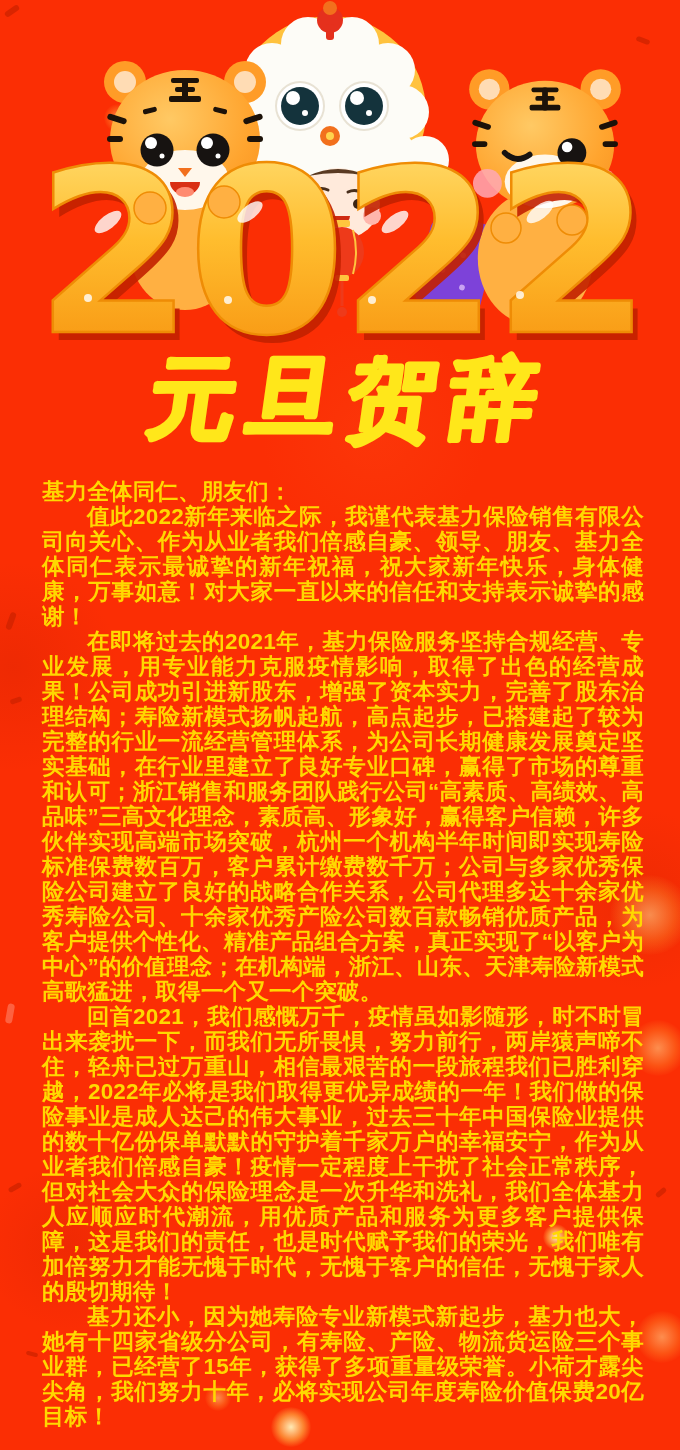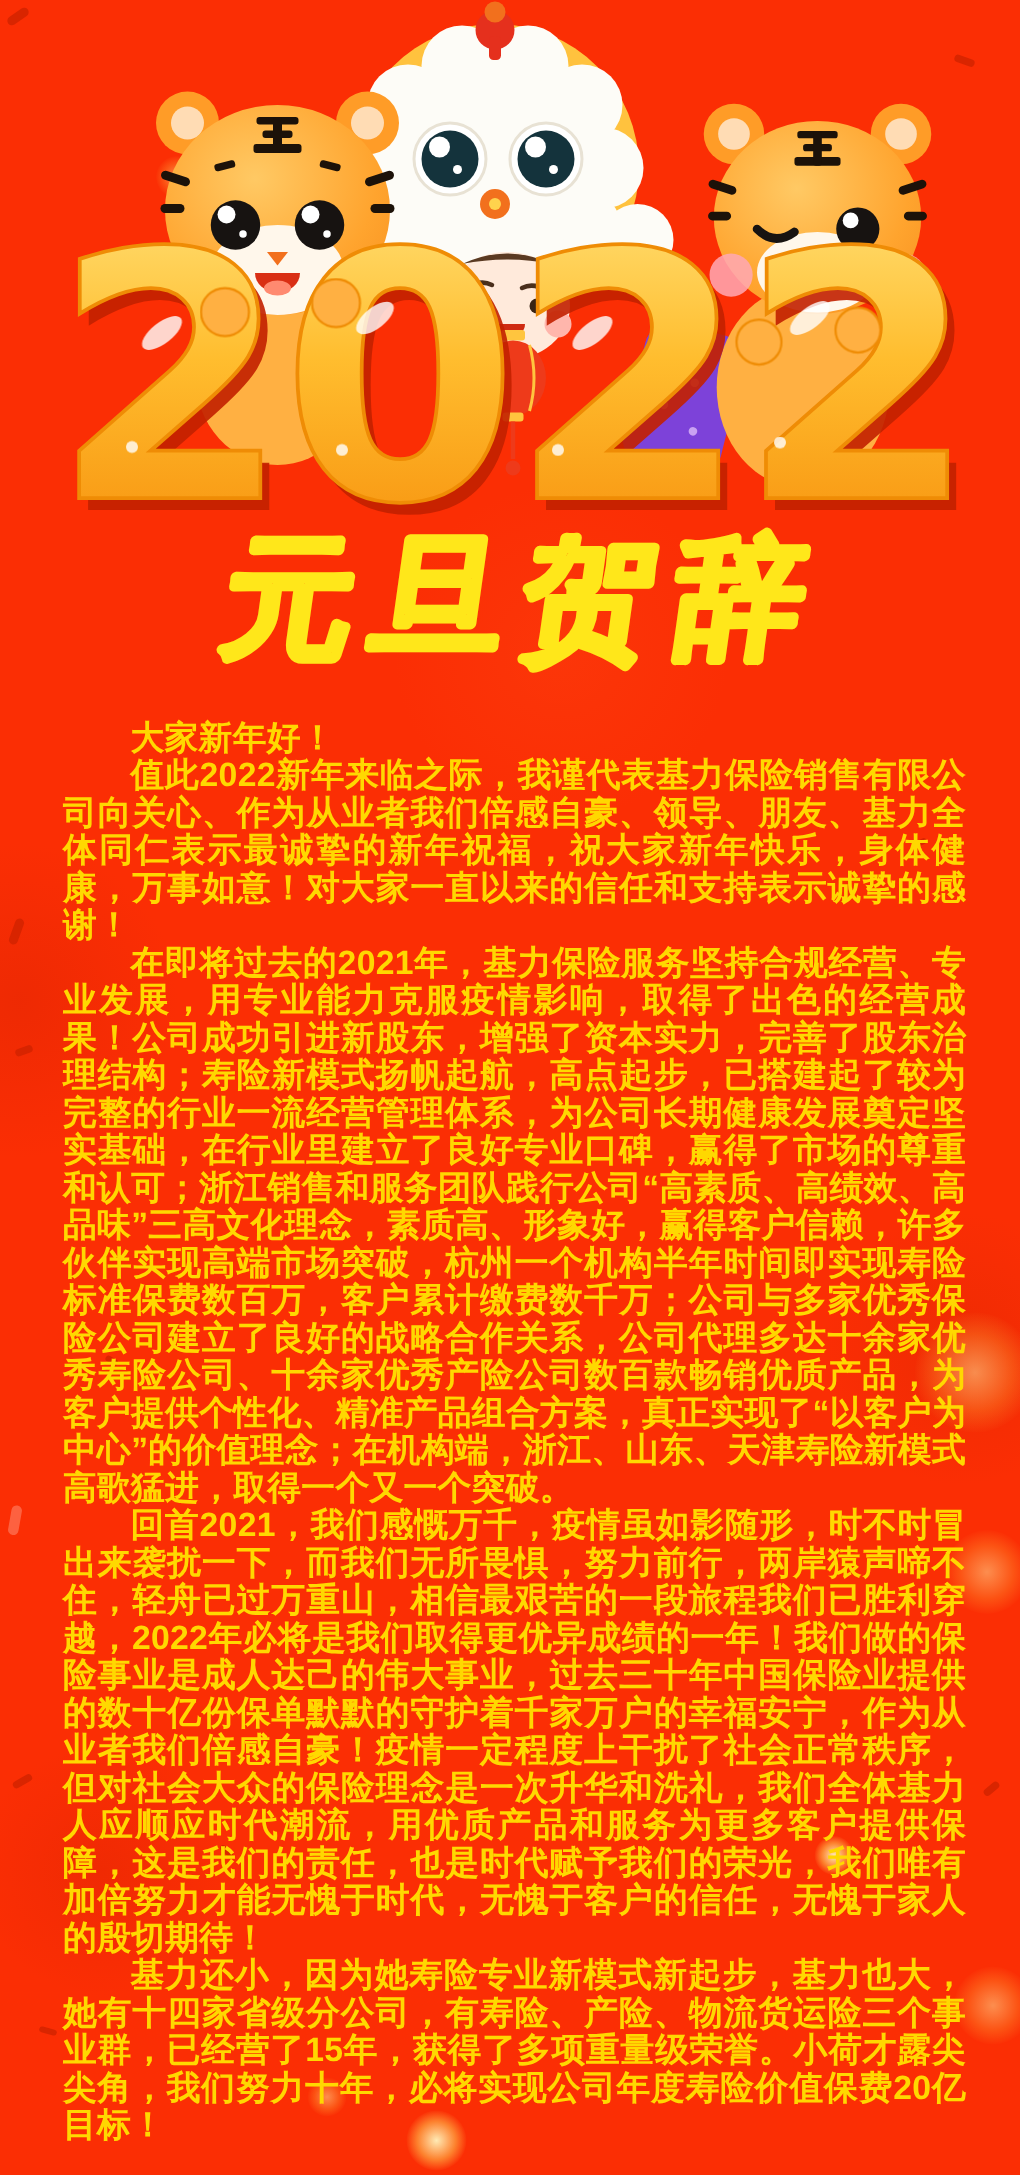--- a/index.html
+++ b/index.html
@@ -214,19 +214,19 @@
 </svg>
 </div>
 
 <div class="title-wrap">
 <svg width="680" height="112" viewBox="0 0 680 112">
   <text transform="translate(345,86) skewX(-8)" text-anchor="middle" font-family="'Liberation Sans','DejaVu Sans',sans-serif" font-size="88" font-weight="bold" letter-spacing="12" fill="none" stroke="#ffe71a" stroke-width="4.5" stroke-linejoin="round">元旦贺辞</text>
 </svg>
 </div>
 
 <div class="letter">
-  <p>大家新年好！</p>
+  <p class="salutation">基力全体同仁、朋友们：</p>
   <p>值此2022新年来临之际，我谨代表基力保险销售有限公司向关心、作为从业者我们倍感自豪、领导、朋友、基力全体同仁表示最诚挚的新年祝福，祝大家新年快乐，身体健康，万事如意！对大家一直以来的信任和支持表示诚挚的感谢！</p>
   <p>在即将过去的2021年，基力保险服务坚持合规经营、专业发展，用专业能力克服疫情影响，取得了出色的经营成果！公司成功引进新股东，增强了资本实力，完善了股东治理结构；寿险新模式扬帆起航，高点起步，已搭建起了较为完整的行业一流经营管理体系，为公司长期健康发展奠定坚实基础，在行业里建立了良好专业口碑，赢得了市场的尊重和认可；浙江销售和服务团队践行公司“高素质、高绩效、高品味”三高文化理念，素质高、形象好，赢得客户信赖，许多伙伴实现高端市场突破，杭州一个机构半年时间即实现寿险标准保费数百万，客户累计缴费数千万；公司与多家优秀保险公司建立了良好的战略合作关系，公司代理多达十余家优秀寿险公司、十余家优秀产险公司数百款畅销优质产品，为客户提供个性化、精准产品组合方案，真正实现了“以客户为中心”的价值理念；在机构端，浙江、山东、天津寿险新模式高歌猛进，取得一个又一个突破。</p>
   <p>回首2021，我们感慨万千，疫情虽如影随形，时不时冒出来袭扰一下，而我们无所畏惧，努力前行，两岸猿声啼不住，轻舟已过万重山，相信最艰苦的一段旅程我们已胜利穿越，2022年必将是我们取得更优异成绩的一年！我们做的保险事业是成人达己的伟大事业，过去三十年中国保险业提供的数十亿份保单默默的守护着千家万户的幸福安宁，作为从业者我们倍感自豪！疫情一定程度上干扰了社会正常秩序，但对社会大众的保险理念是一次升华和洗礼，我们全体基力人应顺应时代潮流，用优质产品和服务为更多客户提供保障，这是我们的责任，也是时代赋予我们的荣光，我们唯有加倍努力才能无愧于时代，无愧于客户的信任，无愧于家人的殷切期待！</p>
   <p>基力还小，因为她寿险专业新模式新起步，基力也大，她有十四家省级分公司，有寿险、产险、物流货运险三个事业群，已经营了15年，获得了多项重量级荣誉。小荷才露尖尖角，我们努力十年，必将实现公司年度寿险价值保费20亿目标！</p>
 
 </div>
 
 </body></html>

